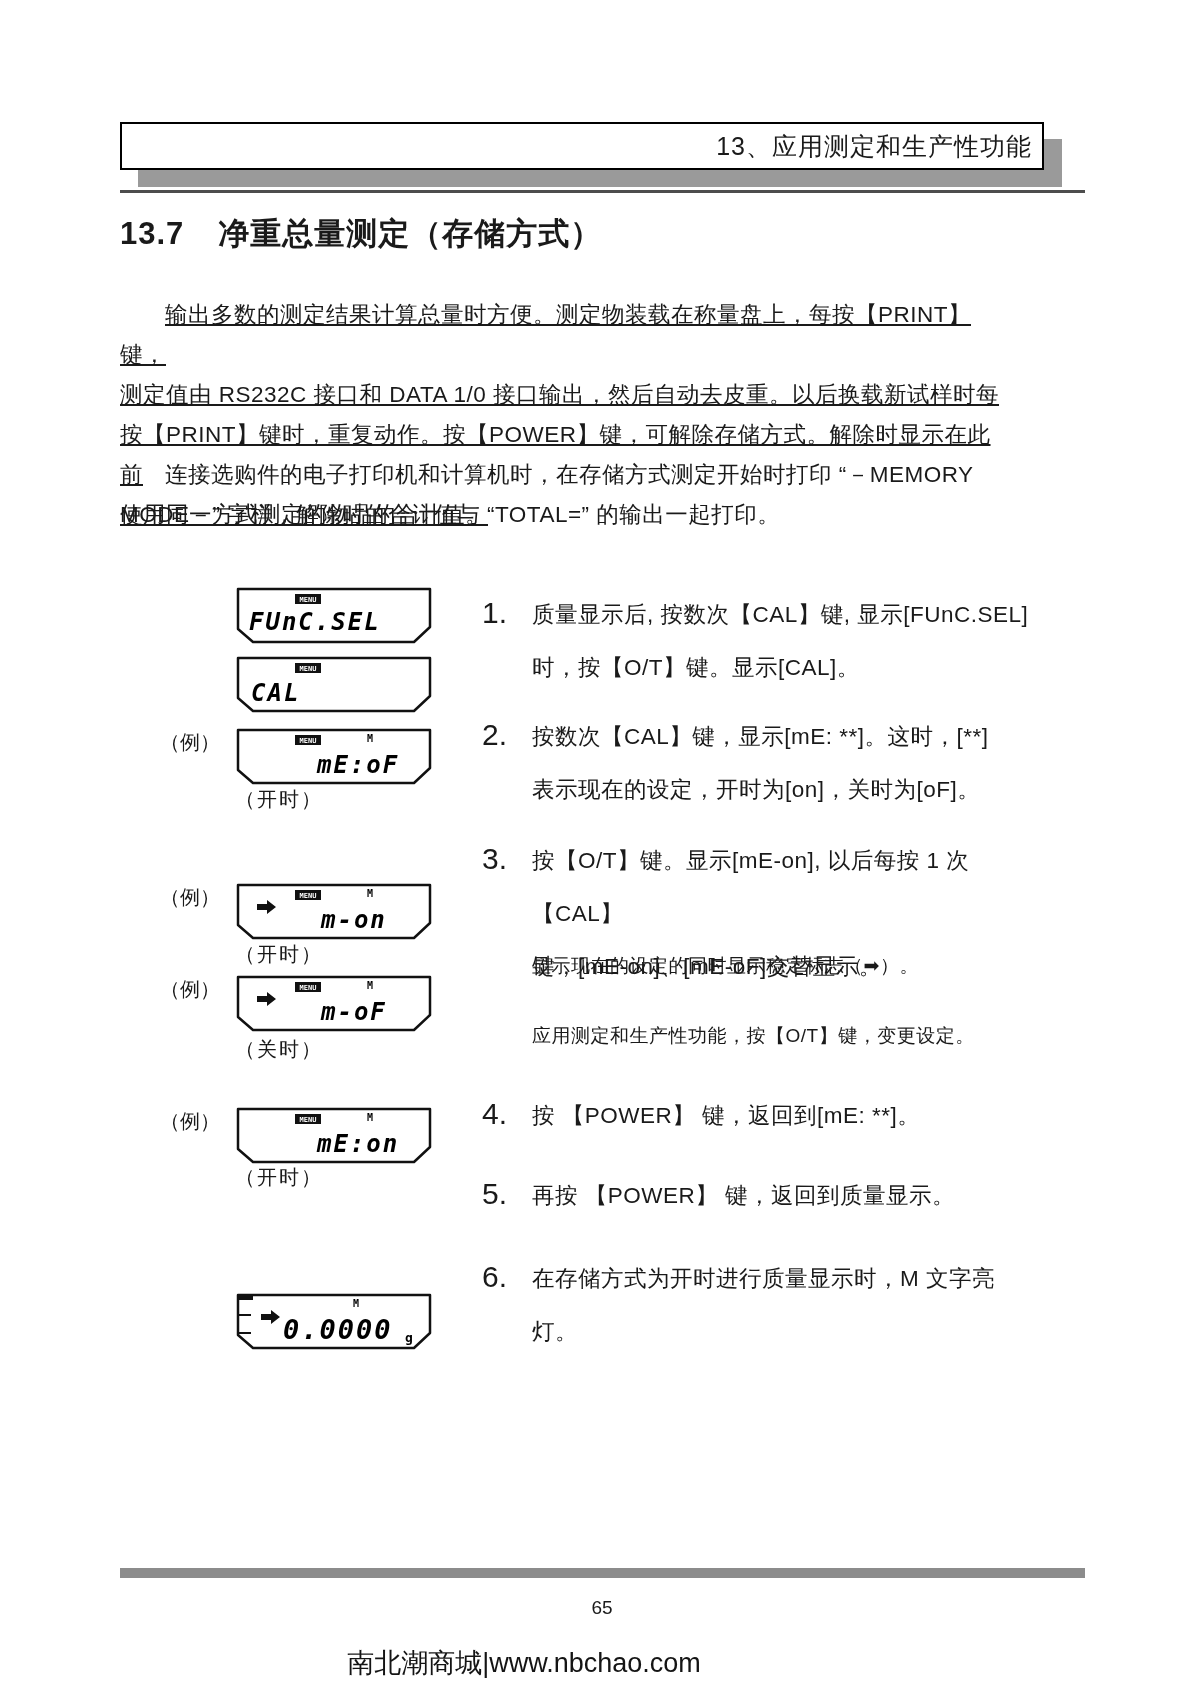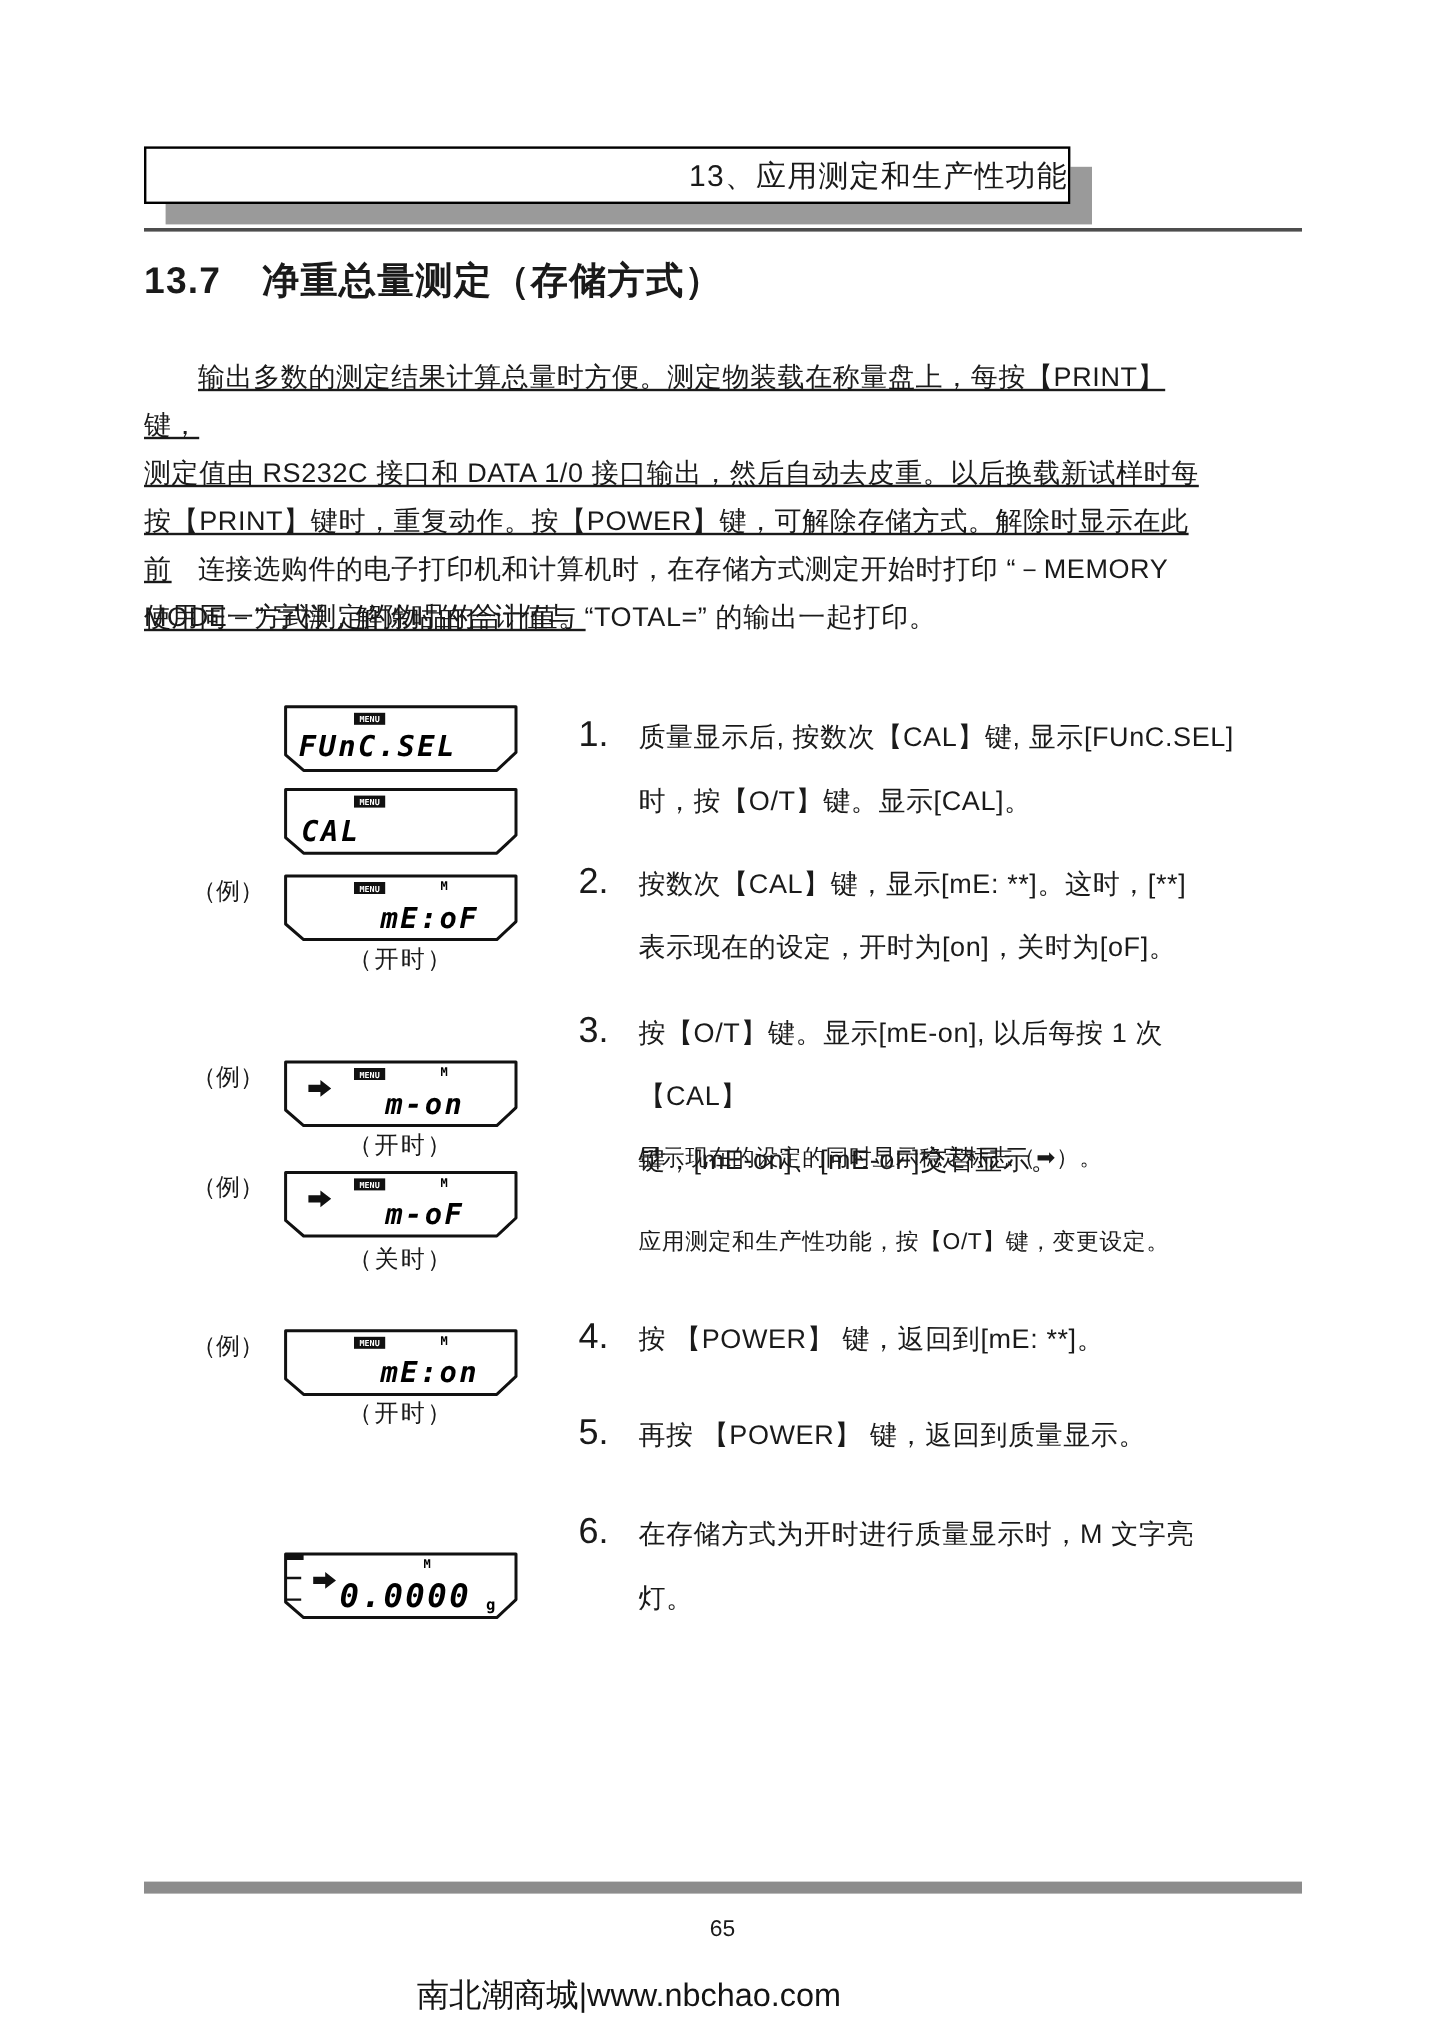--- a/index.html
+++ b/index.html
@@ -5,44 +5,44 @@
   html,body{margin:0;padding:0;}
   body{
     width:1200px;height:1695px;background:#ffffff;position:relative;
     font-family:"Liberation Sans", sans-serif;color:#1a1a1a;
     -webkit-font-smoothing:antialiased;
   }
   .abs{position:absolute;}
 
   
   .header-box{
-    left:120px;top:122px;width:772px;height:48px;
+    left:120px;top:122px;width:924px;height:48px;
     background:#fff;border:2px solid #000;
     box-shadow:18px 17px 0 0 #9a9a9a;
     display:flex;align-items:center;justify-content:flex-end;
-    box-sizing:border-box;
+    padding-right:10px;box-sizing:border-box;
     font-size:25px;letter-spacing:1px;
   }
   .header-rule{left:120px;top:190px;width:965px;height:3px;background:#4d4d4d;}
 
   
   .section-title{left:120px;top:213px;font-size:31px;font-weight:bold;letter-spacing:1px;}
   .section-title .sec-no{margin-right:34px;}
 
   
   .para{
     left:120px;width:892px;font-size:22.5px;line-height:40px;
     white-space:pre-line;text-indent:2em;letter-spacing:0.5px;
   }
   .para1{top:295px;text-decoration:underline;}
   .para2{top:455px;}
 
   
   .lcd{width:198px;height:59px;}
-  .lcd-caption{left:235px;width:198px;text-align:center;font-size:20px;letter-spacing:2px;}
+  .lcd-caption{left:235px;width:198px;font-size:20px;letter-spacing:2px;}
   .example-label{left:160px;font-size:20px;}
 
   
   .step{display:flex;align-items:flex-start;}
   .step-number{width:50px;font-size:30px;line-height:50px;flex:none;}
   .step-text{width:500px;font-size:22.5px;line-height:53px;white-space:pre-line;letter-spacing:0.5px;}
   .step-note{left:532px;width:500px;font-size:19px;line-height:36px;letter-spacing:0.5px;}
 
   
   .footer-rule{left:120px;top:1568px;width:965px;height:10px;background:#8c8c8c;}

